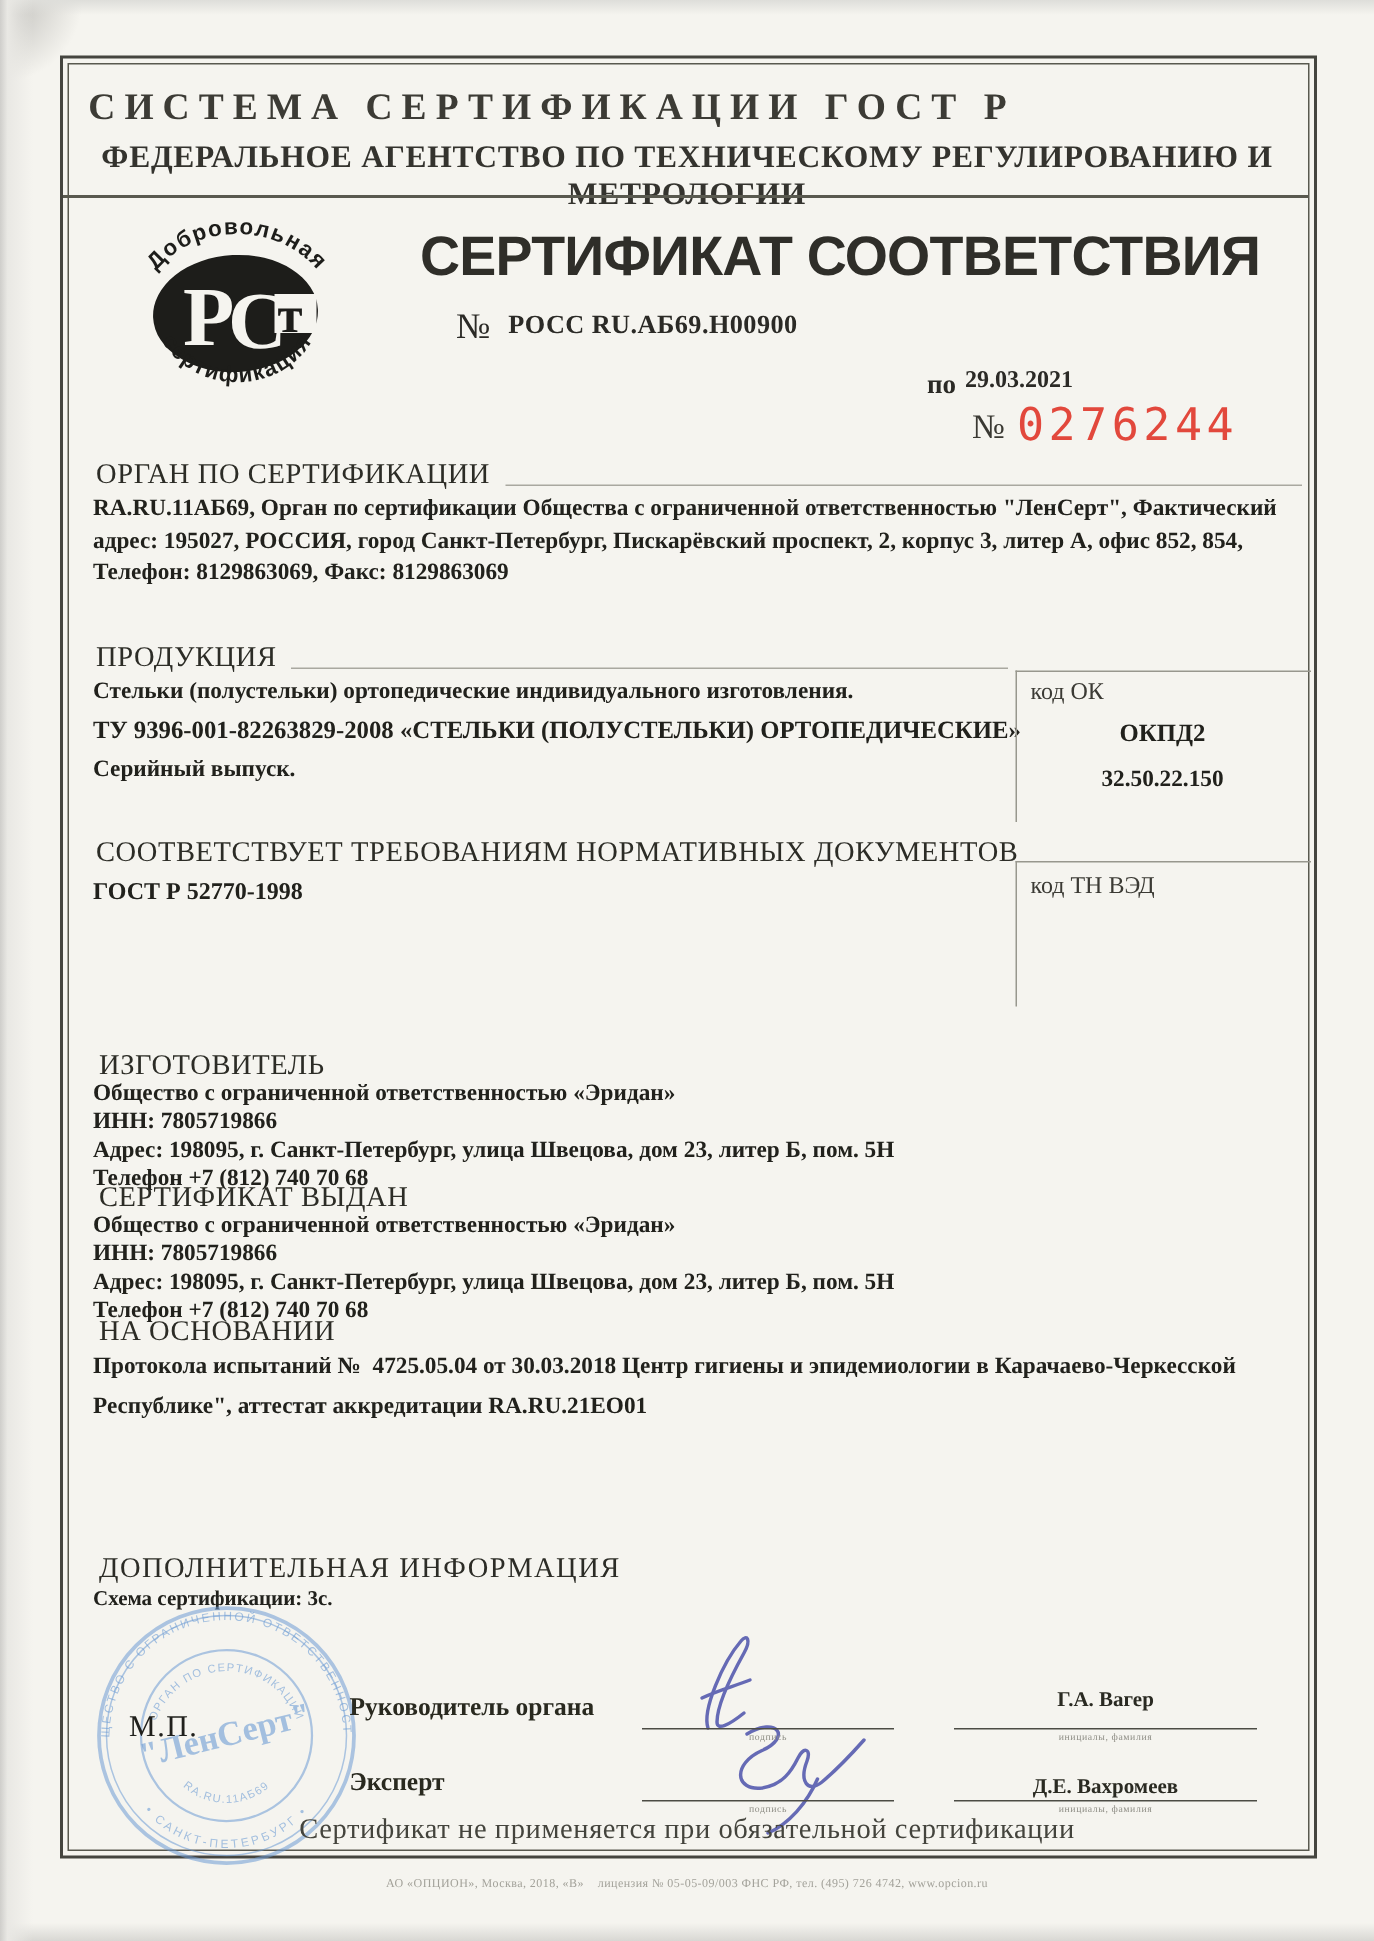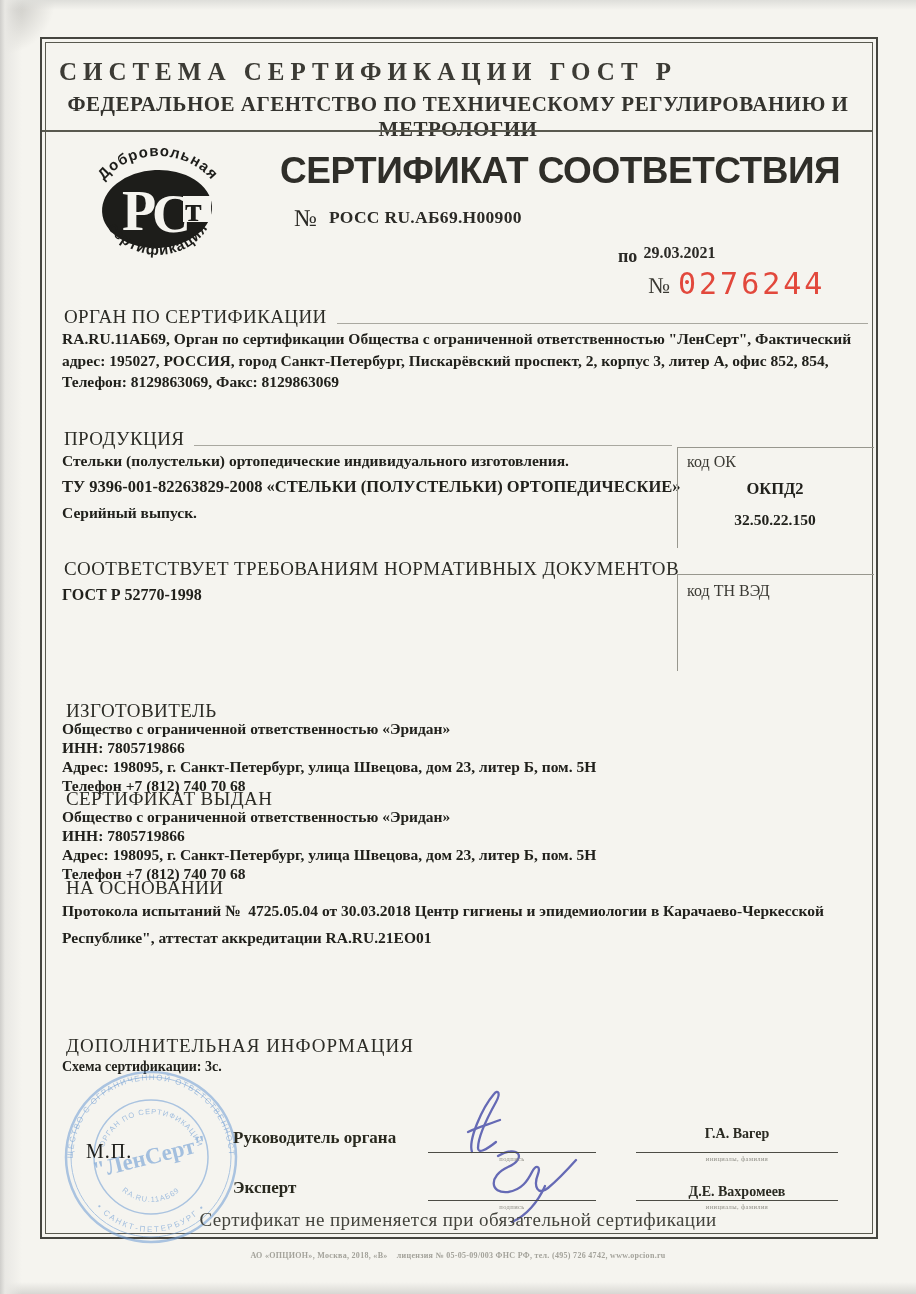--- a/index.html
+++ b/index.html
@@ -19,21 +19,21 @@
   .hdr-rule{position:absolute;left:42px;top:130px;width:830px;border-top:2px solid #59594f;}
 
   .sys-title{left:0;top:58px;width:736px;text-align:center;font-size:25px;font-weight:bold;
     letter-spacing:6px;color:#3c3b35;}
   .agency{left:0;top:92px;width:916px;text-align:center;font-size:21px;font-weight:bold;
     letter-spacing:.5px;color:#34332e;}
 
   .doc-title{left:248px;top:150px;width:620px;font-family:"Liberation Sans",sans-serif;
     font-weight:bold;font-size:37px;letter-spacing:-.5px;color:#2f2e29;margin-left:32px;}
 
-  .cert-no-row{left:294px;top:205px;font-size:24px;color:#2b2a26;}
+  .cert-no-row{left:304px;top:205px;font-size:24px;color:#2b2a26;}
   .cert-no-val{font-size:17.5px;font-weight:bold;margin-left:12px;vertical-align:3px;letter-spacing:.3px;}
   .validity-row{left:288px;top:243px;font-size:20px;font-weight:bold;color:#2b2a26;}
   .v-from-pre{margin-left:22px;font-size:18px;}
   .v-date{display:inline-block;font-size:16px;font-weight:bold;transform:translateY(-4px);margin-left:6px;}
   .validity-to{left:618px;top:246px;font-size:18px;font-weight:bold;color:#2b2a26;font-family:Liberation Serif, serif;}
 
   .form-no{left:648px;top:266px;white-space:nowrap;}
   .form-no-label{font-size:23px;color:#3a3933;}
   .form-no-val{font-family:"DejaVu Sans Mono",monospace;font-size:30px;letter-spacing:3px;
     color:#e2483c;margin-left:8px;vertical-align:-1px;}
@@ -87,21 +87,21 @@
   .cap{position:absolute;width:100%;text-align:center;font-size:6.5px;color:#8e8d85;letter-spacing:.4px;}
   .cap-under{top:2px;}
   .sig-name{position:absolute;width:202px;text-align:center;font-size:14px;font-weight:bold;color:#2a2a22;}
   .name-1{left:636px;top:1126px;}
   .name-2{left:636px;top:1184px;}
   .sig-svg{position:absolute;}
   .sig1{left:438px;top:1090px;}
   .sig2{left:448px;top:1146px;}
 
   .foot-note{left:0;top:1209px;width:916px;text-align:center;font-size:19px;color:#44443d;letter-spacing:.4px;}
-  .print-info{left:0;top:1251px;width:916px;text-align:center;font-size:8px;color:#a3a29a;letter-spacing:.3px;font-weight:bold;}
+  .print-info{left:0;top:1251px;width:916px;text-align:center;font-size:8px;color:#a3a29a;letter-spacing:.3px;}
 </style>
 </head>
 <body>
 
 <div class="page">
   <div class="frame"></div>
 
   <div class="abs sys-title">СИСТЕМА СЕРТИФИКАЦИИ ГОСТ Р</div>
   <div class="abs agency">ФЕДЕРАЛЬНОЕ АГЕНТСТВО ПО ТЕХНИЧЕСКОМУ РЕГУЛИРОВАНИЮ И МЕТРОЛОГИИ</div>
   <div class="hdr-rule"></div>

